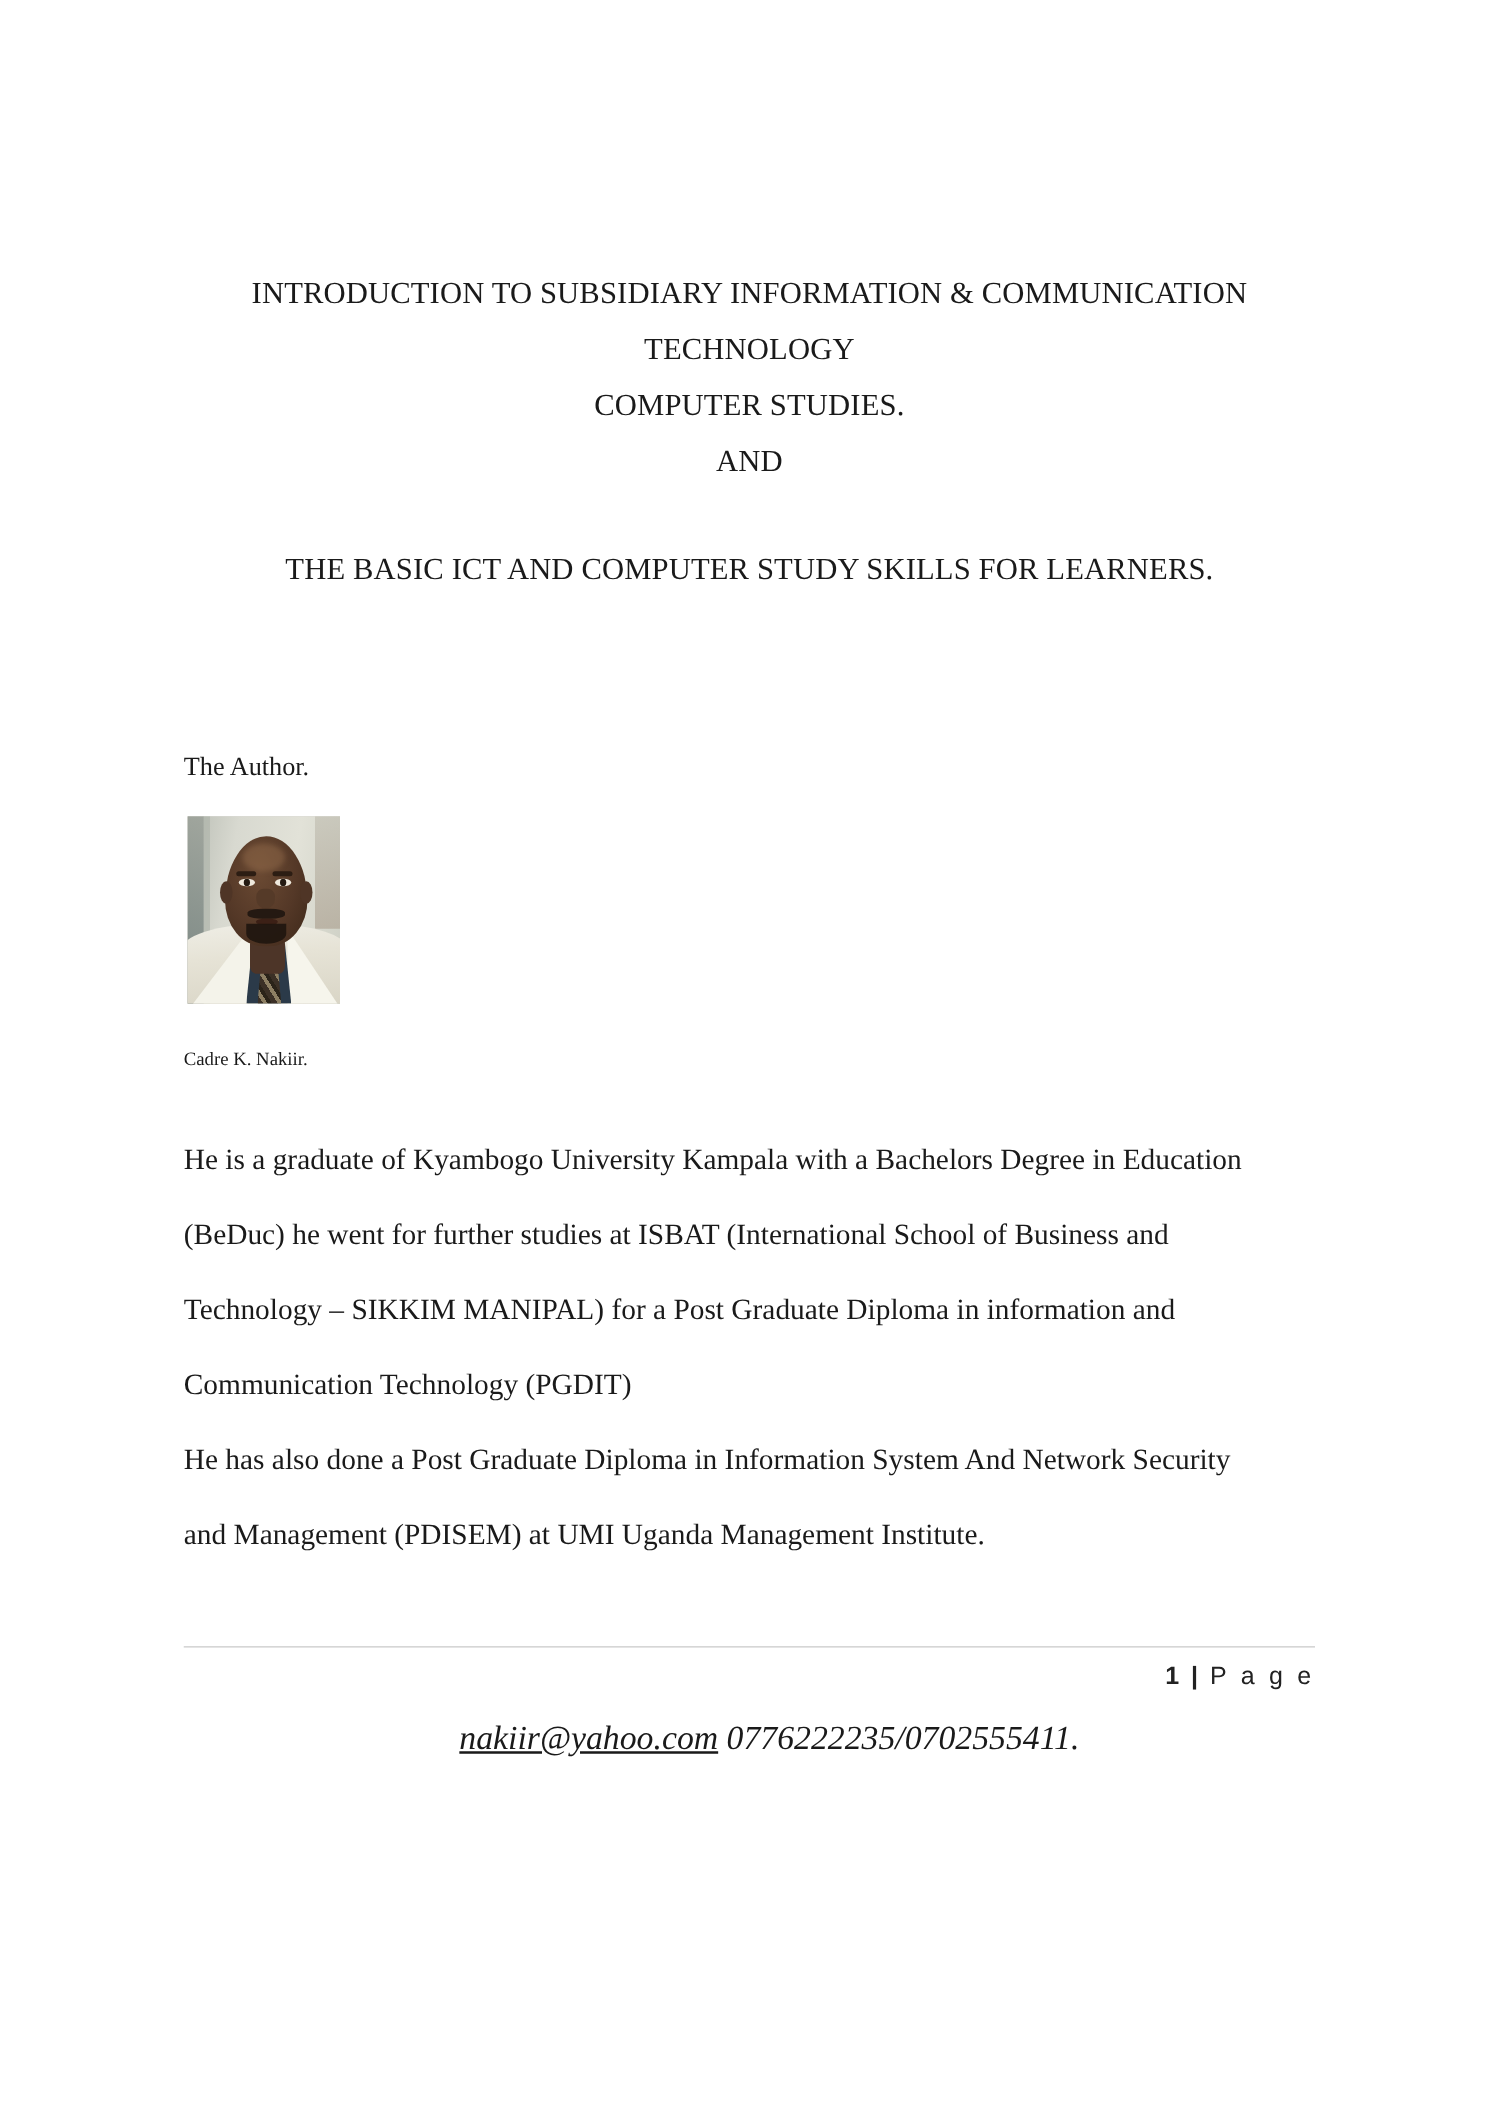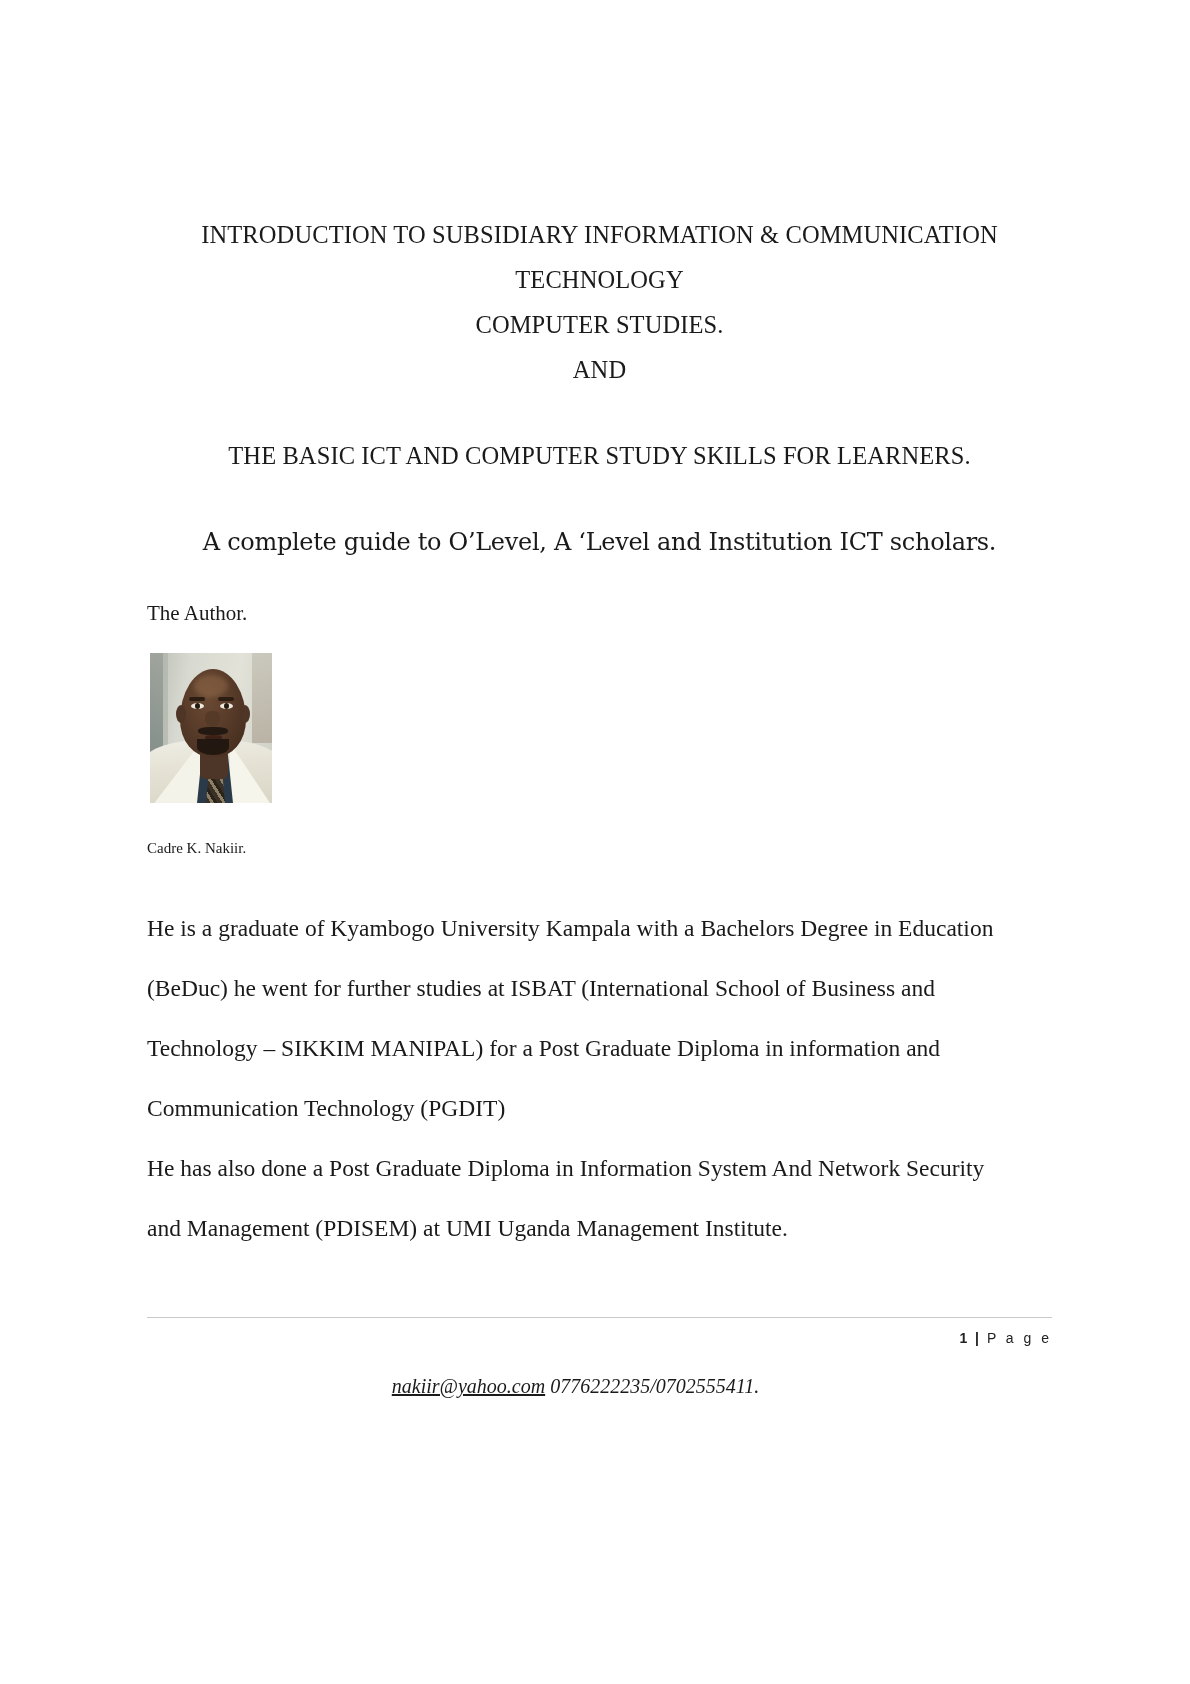--- a/index.html
+++ b/index.html
@@ -307,42 +307,43 @@
     top: 1317px;
     width: 905px;
     height: 1px;
     background: #c9c9c9;
   }
   .page-num {
     position: absolute;
     right: 138px;
     top: 1330px;
     font-family: "Liberation Sans", "DejaVu Sans", sans-serif;
-    font-size: 14px;
+    font-size: 20px;
     color: #222;
     letter-spacing: 1px;
   }
   .page-num .num {
     font-weight: bold;
   }
   .page-num .sep {
     font-weight: bold;
     padding: 0 2px;
   }
   .page-num .word {
     letter-spacing: 3px;
   }
   .footer-contact {
     position: absolute;
     left: 0;
     top: 1375px;
     width: 1151px;
     text-align: center;
-    font-size: 20px;
+    font-size: 27px;
     font-style: italic;
+    padding-left: 40px;
   }
   .footer-contact .mail {
     text-decoration: underline;
     color: #1a1a1a;
   }
 </style>
 </head>
 <body>
 
 <div class="page">
@@ -350,21 +351,20 @@
 
   <div class="title-block">
     <div class="title-line">INTRODUCTION TO SUBSIDIARY INFORMATION &amp; COMMUNICATION</div>
     <div class="title-line">TECHNOLOGY</div>
     <div class="title-line">COMPUTER STUDIES.</div>
     <div class="title-line">AND</div>
   </div>
 
   <div class="skills-line">THE BASIC ICT AND COMPUTER STUDY SKILLS FOR LEARNERS.</div>
 
-  <div class="guide-line">A complete guide to O’Level, A ‘Level and Institution ICT scholars.</div>
 
   <div class="author-label">The Author.</div>
 
   <div class="photo-frame">
     <div class="photo-inner">
       <div class="wall-edge"></div>
       <div class="wall-edge2"></div>
       <div class="wall-right"></div>
       <div class="shoulders"></div>
       <div class="lapel-l"></div>

